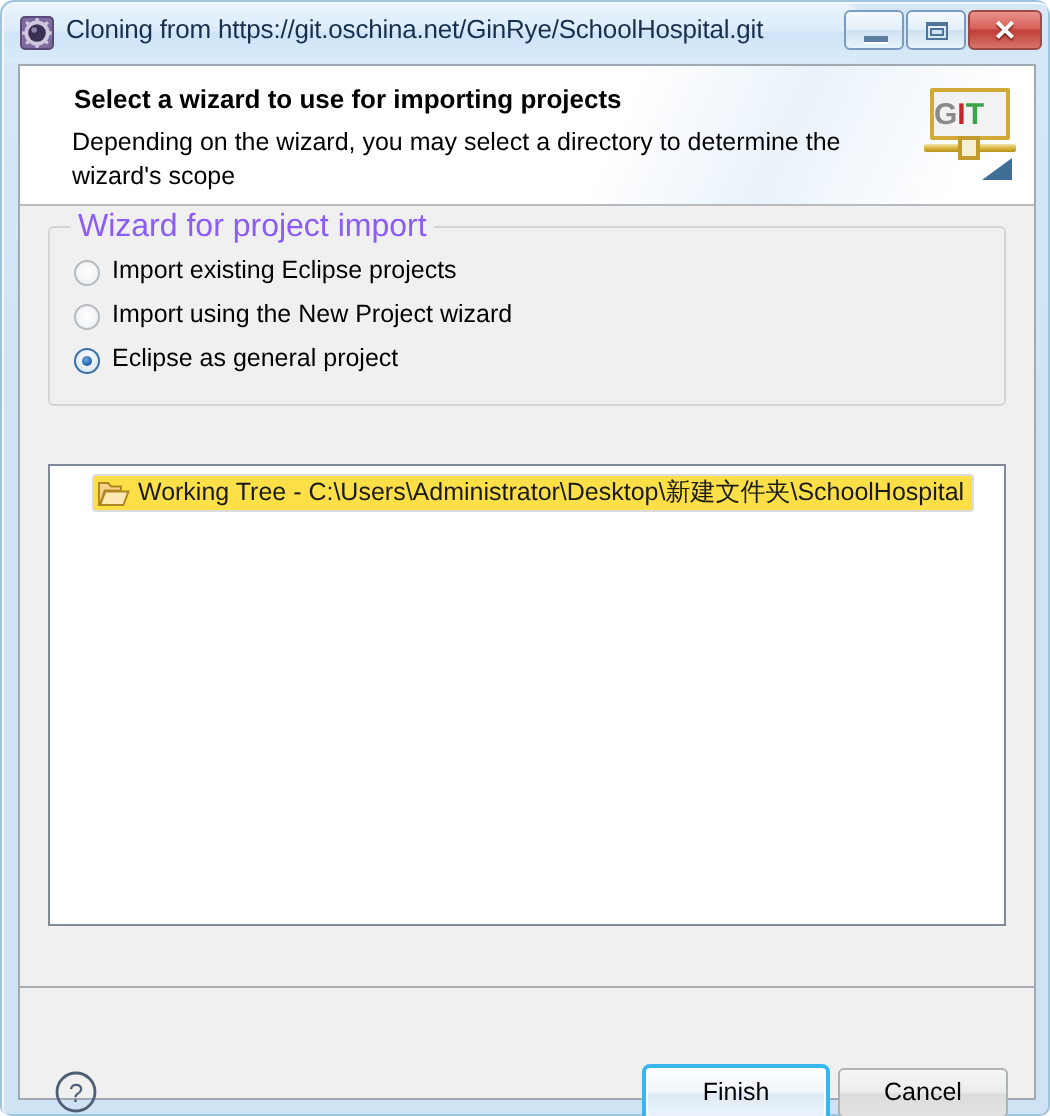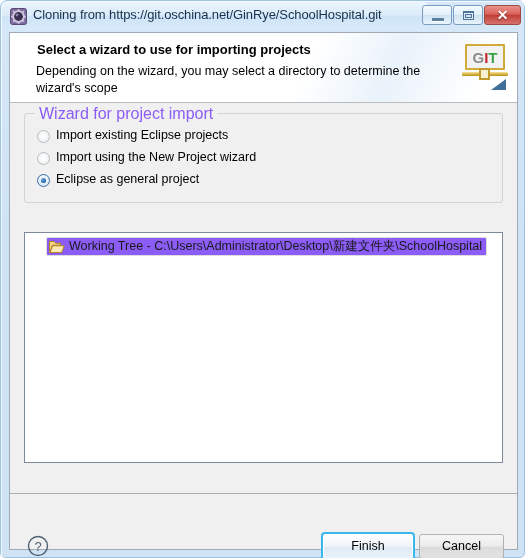--- a/index.html
+++ b/index.html
@@ -165,21 +165,21 @@
     width: 40px; height: 26px;
     box-sizing: border-box;
     background: #f2f2f2;
     border: 2px solid #d1aa3a;
     border-radius: 1px;
   }
   #git-letters {
     position: absolute;
     left: 0; top: 2px;
     width: 100%;
-    text-align: center;
+    text-align: left;
     font-size: 15px;
     font-weight: bold;
     font-family: "Liberation Sans", sans-serif;
     letter-spacing: 0px;
     line-height: 20px;
   }
   .git-g { color: #8a8a8a; }
   .git-i { color: #c1272d; }
   .git-t { color: #3aa44a; }
   #git-bar {
@@ -270,21 +270,21 @@
     background: #ffffff;
     border: 1px solid #7e8a99;
     overflow: hidden;
   }
   #tree-item {
     position: absolute;
     left: 21px; top: 4px;
     height: 19px;
     padding: 0 4px 0 2px;
     box-sizing: border-box;
-    background: #8b5cf6;
+    background: #fde047;
     border: 1px solid #dcdcdc;
     border-radius: 2px;
     white-space: nowrap;
     display: flex;
     align-items: center;
   }
   #folder-icon {
     position: relative;
     width: 16px; height: 14px;
     margin-right: 4px;

